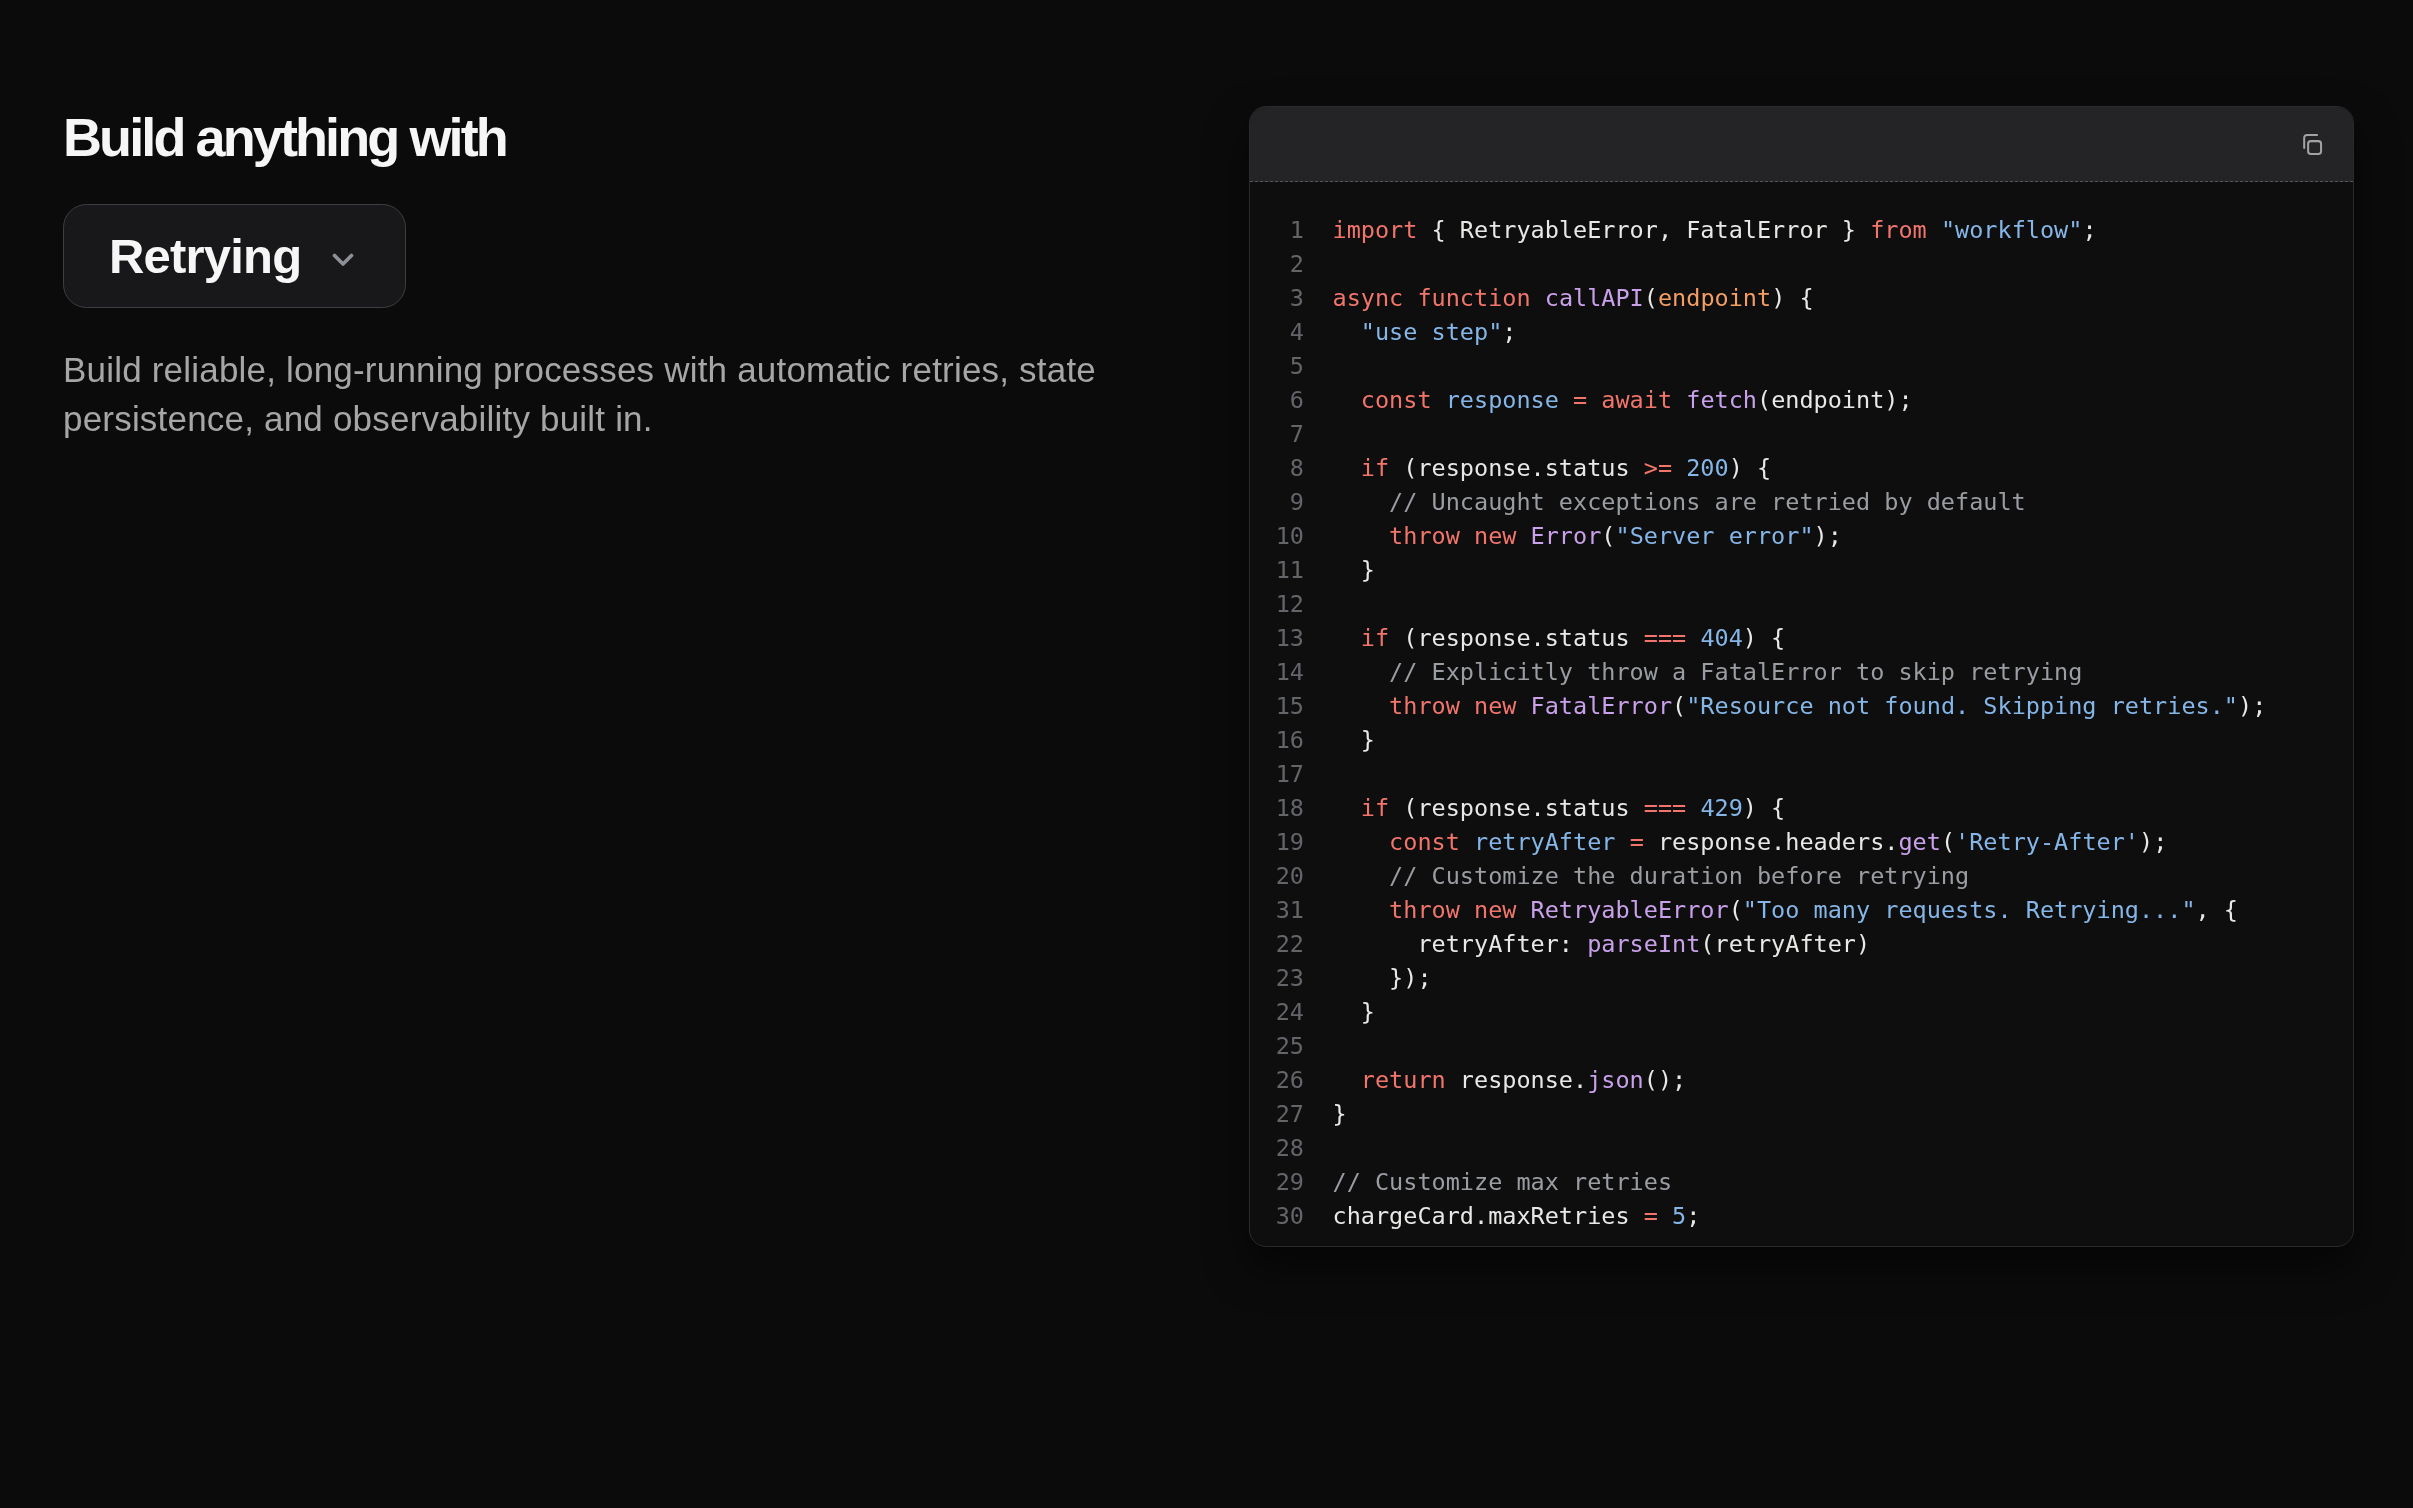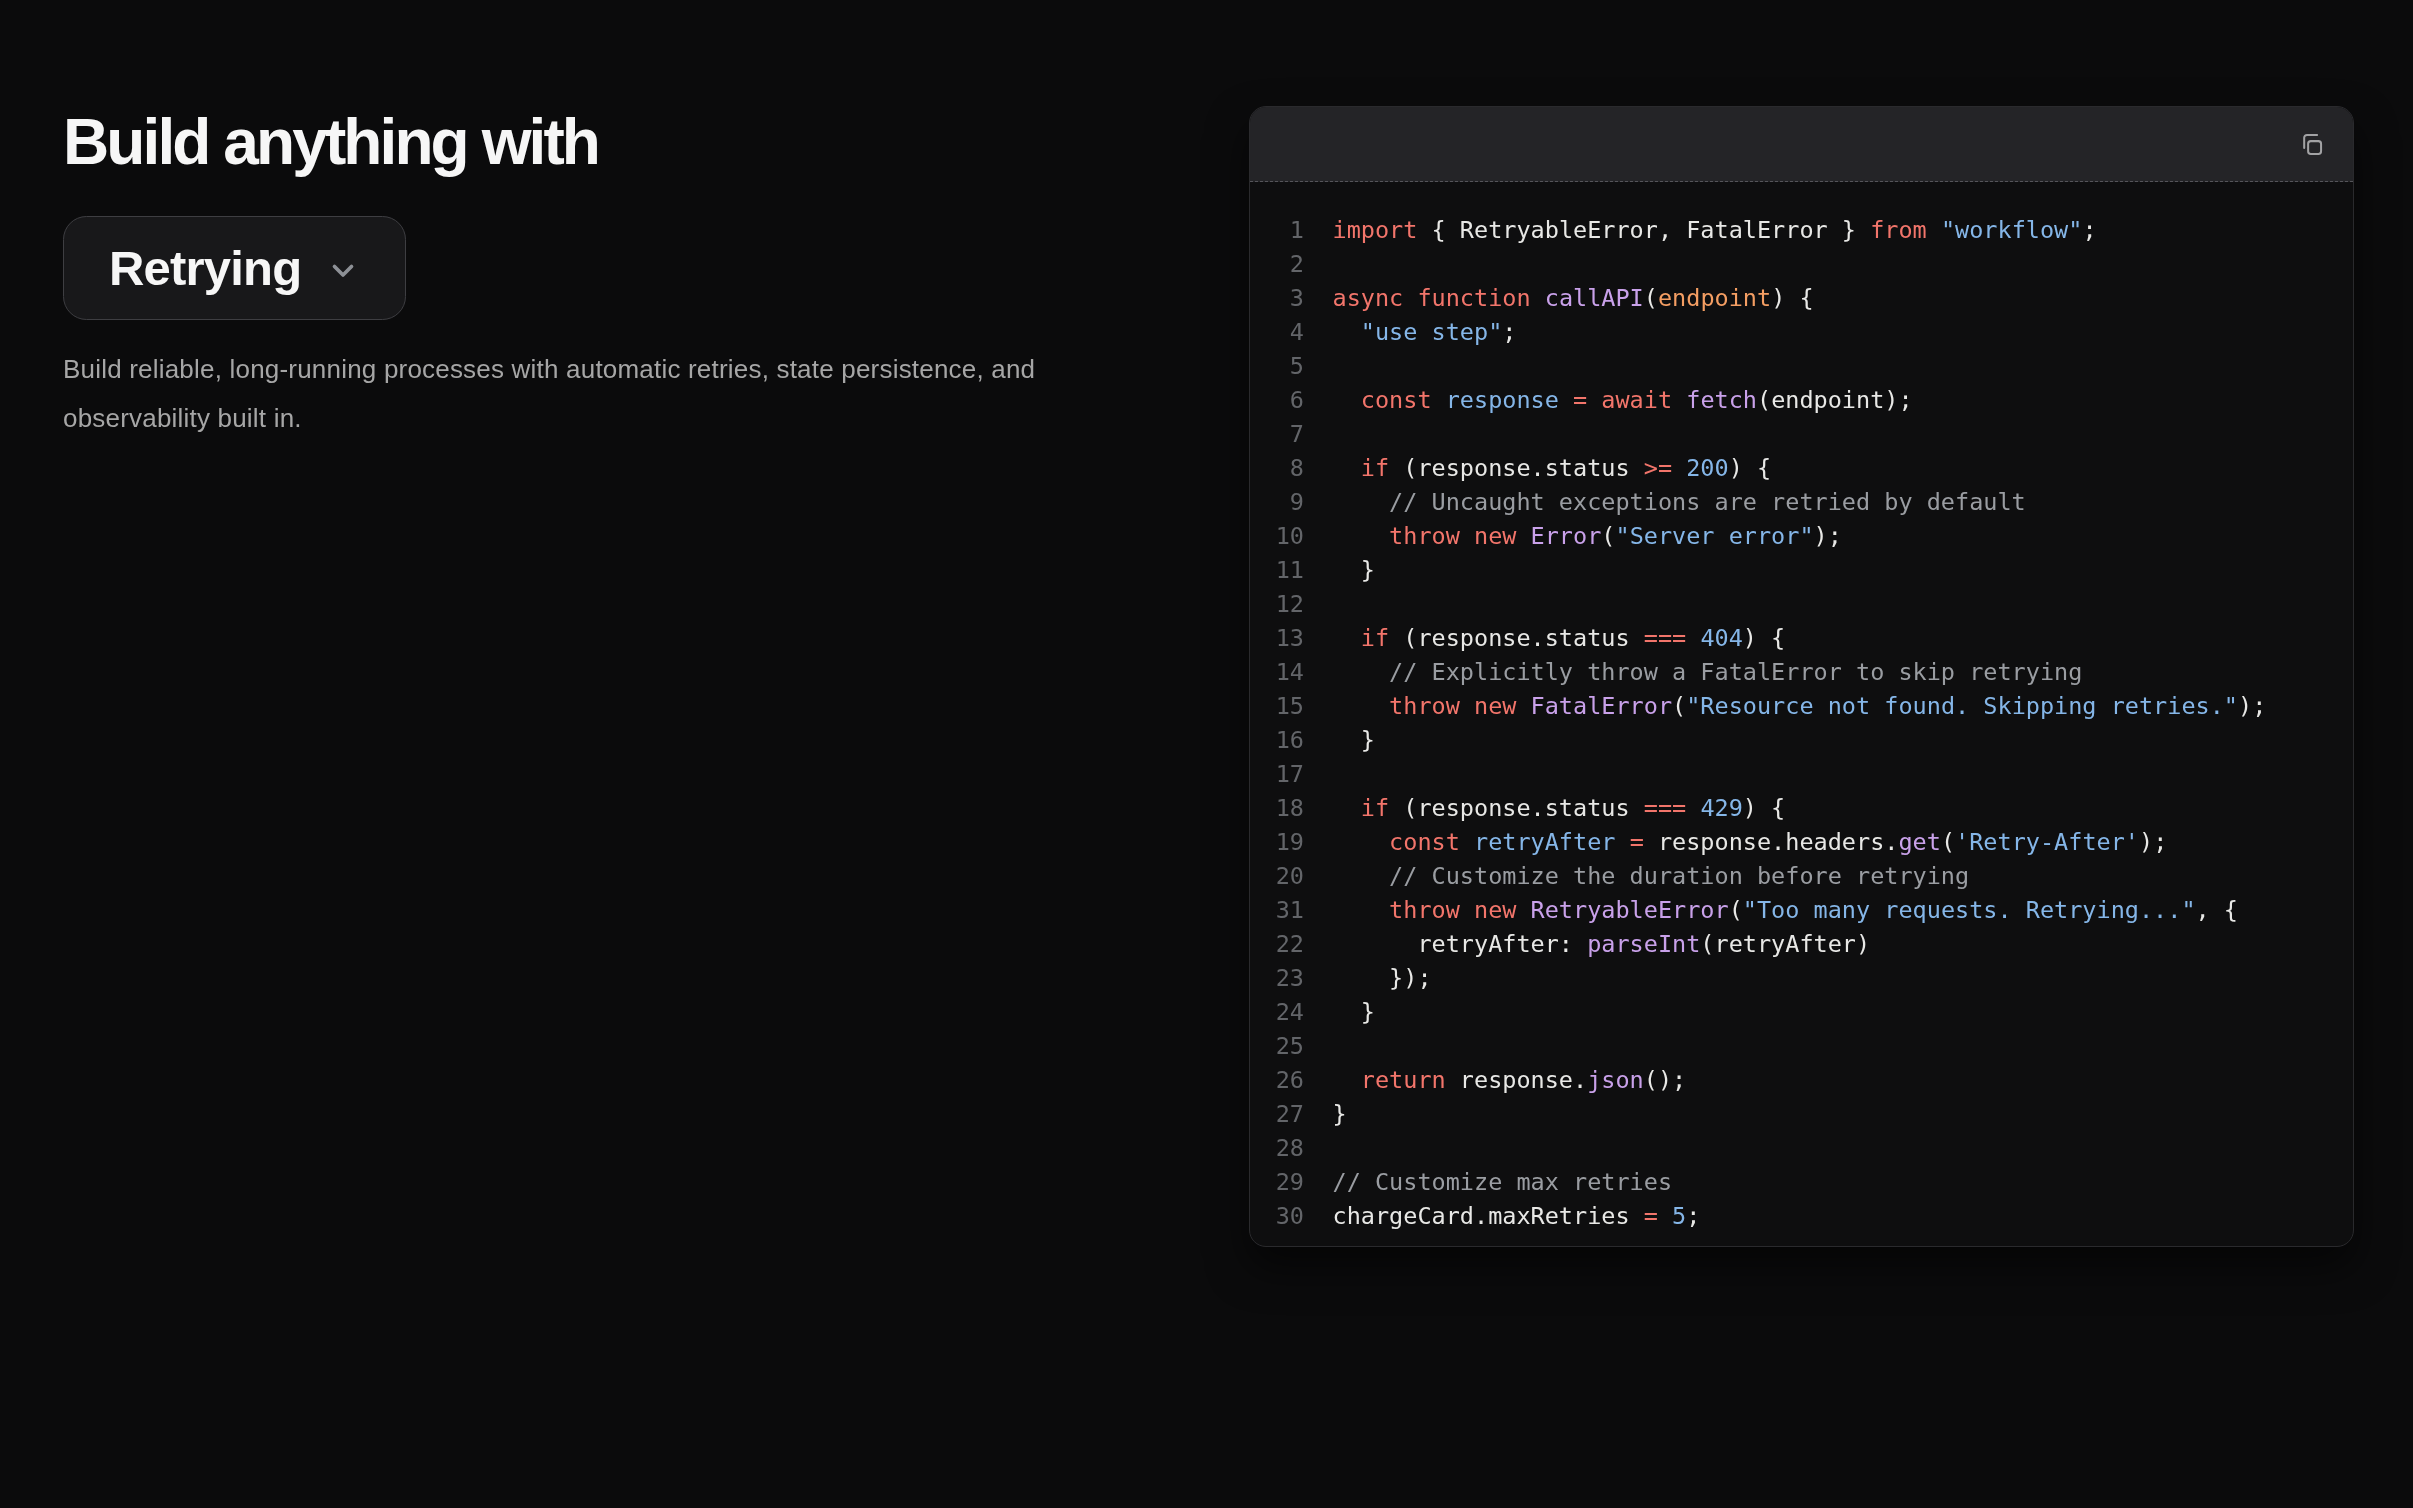--- a/index.html
+++ b/index.html
@@ -2,38 +2,38 @@
 <html style="--c-keyword: #f2756b; --c-string: #85b6e8; --c-function: #c9a1ea; --c-parameter: #f49e63; --c-text: #e8e8e6; --c-comment: #9a9da2; --c-line_number: #636569; --c-header_bg: #242427; --c-body_bg: #0e0e0f; --c-border: #2a2a2d;font-size:13.4px"><head>
 <meta charset="utf-8">
 <style>
   * { margin:0; padding:0; box-sizing:border-box; }
   html,body { width:2413px; height:1508px; background:#0b0b0c; overflow:hidden; }
   body { font-family:"Liberation Sans", sans-serif; position:relative; }
 
   
   .hero { position:absolute; left:63px; top:107px; width:1140px; }
   h1.page-title {
-    font-size:64px; font-weight:700; letter-spacing:-2.9px;
+    font-size:54px; font-weight:700; letter-spacing:-2.9px;
     color:#f6f6f6; line-height:1.12; white-space:nowrap;
   }
   .selector {
     margin-top:37px;
     display:inline-flex; align-items:center; gap:25px;
     height:104px; padding:0 45px;
     background:#18181a; border:1.7px solid #3e3e42; border-radius:23.5px;
     cursor:pointer;
   }
   .selector-label {
     font-family:"Liberation Sans", sans-serif;
     font-size:49px; font-weight:700; color:#f6f6f6; letter-spacing:-0.8px;
   }
   .chevron { width:34px; height:34px; margin-top:5px; }
   .feature-description {
-    margin-top:25px; width:1119px;
-    font-size:26px; line-height:49px; color:#a6a6a6; letter-spacing:0.2px;
+    margin-top:37px; width:1119px;
+    font-size:35px; line-height:49px; color:#a6a6a6; letter-spacing:0.2px;
   }
 
   
   .panel {
     position:absolute; left:1249px; top:106px; width:1105px; height:1141px;
     background:var(--c-body_bg,#0e0e0f);
     border:1.7px solid var(--c-border,#2a2a2d); border-radius:17px;
     display:flex; flex-direction:column; overflow:hidden;
     box-shadow:0 20px 40px rgba(0,0,0,.55);
   }

